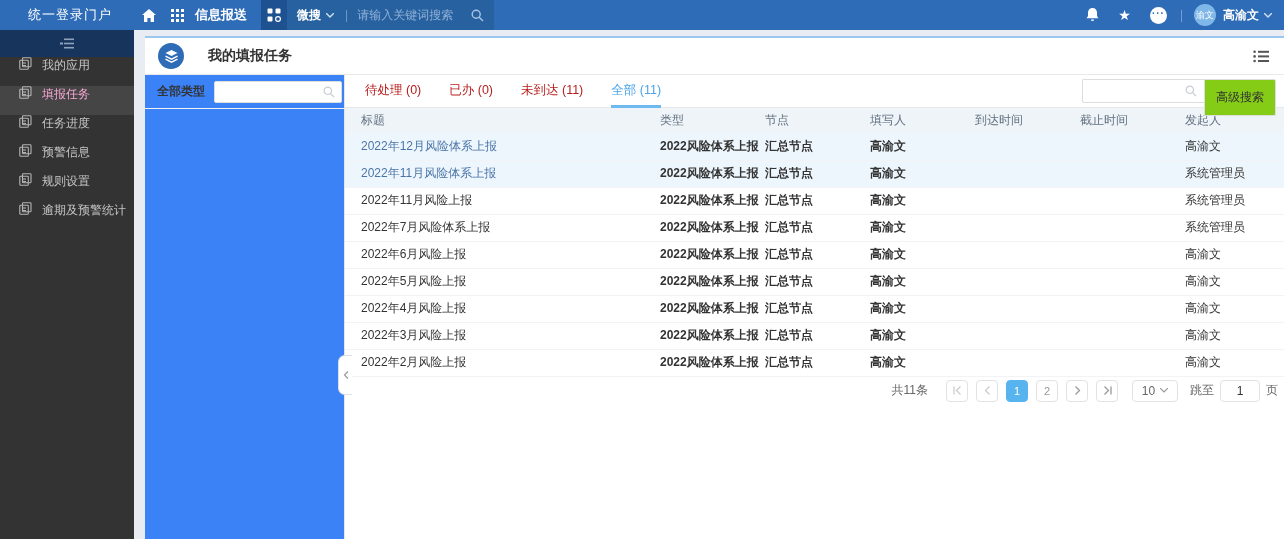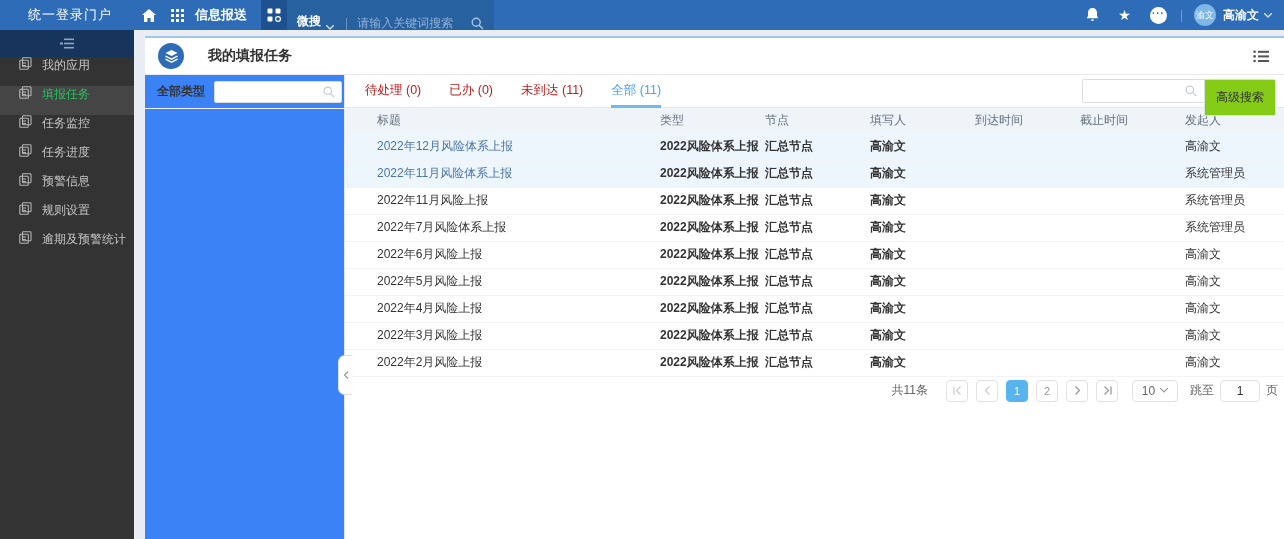--- a/index.html
+++ b/index.html
@@ -6,21 +6,21 @@
   html,body{width:1284px;height:539px}
   body{position:relative;overflow:hidden;background:#e9edf3;font-family:"Liberation Sans","DejaVu Sans",sans-serif}
 
   
   .topbar{position:absolute;left:0;top:0;width:1284px;height:30px;background:#2e6cb7;display:flex;align-items:center;color:#fff;z-index:10}
   .portal-title{margin-left:28px;font-size:13px;letter-spacing:1px;white-space:nowrap}
   .tb-ic{display:inline-flex;align-items:center;justify-content:center;cursor:pointer}
   .home-ic{margin-left:30px}
   .grid-ic{margin-left:15px}
   .app-name{margin-left:11px;font-size:13px;font-weight:bold;cursor:pointer;white-space:nowrap}
-  .wesearch{margin-left:14px;height:30px;display:flex;align-items:flex-end;background:#27619f}
+  .wesearch{margin-left:14px;height:30px;display:flex;align-items:center;background:#27619f}
   .ws-app{width:26px;height:30px;background:#1e5190;display:flex;align-items:center;justify-content:center;cursor:pointer}
   .ws-label{font-size:12px;font-weight:bold;margin-left:10px;cursor:pointer;white-space:nowrap}
   .ws-chevron{margin-left:5px;cursor:pointer;display:inline-flex}
   .ws-divider{color:rgba(255,255,255,.35);margin:0 9px 0 11px;font-size:12px}
   .ws-input{background:transparent;border:none;outline:none;color:#fff;font-size:12px;width:112px}
   .ws-input::placeholder{color:#8fb0d8}
   .ws-mag{margin:0 10px 0 2px;cursor:pointer;display:inline-flex}
   .tb-right{margin-left:auto;display:flex;align-items:center;margin-right:12px}
   .bell-ic{margin-right:19px}
   .star-ic{font-size:14px;line-height:1;margin-right:19px;cursor:pointer}
@@ -29,21 +29,21 @@
   .avatar{width:22px;height:22px;border-radius:50%;background:#7fb7e8;color:#fff;font-size:9px;display:flex;align-items:center;justify-content:center;margin-right:7px;cursor:pointer;white-space:nowrap}
   .user-name{font-size:12px;font-weight:bold;margin-right:5px;cursor:pointer;white-space:nowrap}
   .user-chevron{display:inline-flex;cursor:pointer}
 
   
   .sidebar{position:absolute;left:0;top:30px;width:134px;height:509px;background:#333}
   .sb-top{height:27px;background:#17345c;display:flex;align-items:center;justify-content:center;cursor:pointer}
   .sb-menu{list-style:none}
   .sb-item{height:29px;display:flex;align-items:flex-start;color:#c6c6c6;font-size:12px;cursor:pointer;padding-left:19px;white-space:nowrap}
   .sb-item .sb-ic{margin-right:10px;display:inline-flex;flex:0 0 auto}
-  .sb-item.active{background:#454545;color:#22c55e}
+  .sb-item.active{background:#454545;color:#f9a8d4}
 
   
   .main-header{position:absolute;left:145px;top:36px;width:1139px;height:39px;background:#fff;border-top:2px solid #9cc8ef;border-bottom:1px solid #e9e9e9;display:flex;align-items:center;z-index:2}
   .ph-icon{width:26px;height:26px;border-radius:50%;background:#2e6cb7;margin-left:13px;display:flex;align-items:center;justify-content:center;flex:0 0 auto}
   .ph-title{margin-left:24px;font-size:14px;font-weight:bold;color:#333;white-space:nowrap}
   .ph-right{margin-left:auto;margin-right:15px;cursor:pointer;display:inline-flex}
 
   
   .left-panel{position:absolute;left:145px;top:75px;width:200px;height:464px;background:#3b82f6;border-right:1px solid #e6e6e6}
   .lp-row{height:34px;display:flex;align-items:center;border-bottom:1px solid #f0f0f0}
@@ -59,21 +59,21 @@
   .tab:first-child{margin-left:20px}
   .tab.active{color:#4aa3e8;border-bottom-color:#6fb9ee}
   .tr-search{position:absolute;right:8px;top:4px;display:flex;height:24px}
   .trs-wrap{width:122px;height:24px;border:1px solid #ddd;border-right:none;border-radius:2px 0 0 2px;display:flex;align-items:center;background:#fff}
   .trs-input{flex:1;min-width:0;border:none;outline:none;font-size:12px;padding-left:8px}
   .trs-mag{margin-right:7px;display:inline-flex}
   .adv-btn{height:37px;border:1px solid #ddd;background:#84cc16;font-size:12px;color:#333;padding:0 11px;cursor:pointer;border-radius:0 2px 2px 0;white-space:nowrap}
 
   table{border-collapse:collapse;width:939px;table-layout:fixed}
   thead th{height:25px;background:#eff4f9;font-size:12px;font-weight:400;color:#627080;text-align:left;white-space:nowrap;overflow:hidden}
-  th.c0,td.c0{padding-left:32px}
+  th.c0,td.c0{padding-left:16px}
   tbody tr{border-bottom:1px solid #f1f3f6;cursor:pointer}
   tbody td{height:27px;font-size:12px;color:#333;font-weight:600;white-space:nowrap;overflow:hidden}
   tbody td.c0{font-weight:400}
   tbody td.c6{font-weight:400}
   tbody tr.hl{background:#eef6fd}
   tbody tr.hl td.c0{color:#4a74a8}
 
   .pagination{height:28px;display:flex;align-items:center;justify-content:flex-end;padding-right:6px;font-size:12px;color:#666}
   .pg-total{margin-right:10px;white-space:nowrap}
   .pg-btn{min-width:22px;height:22px;border:1px solid #e2e2e2;border-radius:4px;background:#fff;display:flex;align-items:center;justify-content:center;color:#999;cursor:pointer;margin-left:8px;font-size:11px}
@@ -193,31 +193,20 @@
       </li>
       <li class="sb-item">
         <span class="sb-ic">
           <svg width="13" height="13" viewBox="0 0 13 13" fill="none" stroke="#b5b5b5" stroke-width="1.1">
             <rect x="3.5" y="0.8" width="8.5" height="9" rx="0.8"></rect>
             <rect x="0.8" y="3.2" width="8.5" height="9" rx="0.8"></rect>
             <line x1="3" y1="6" x2="7" y2="6"></line>
             <line x1="3" y1="8.5" x2="7" y2="8.5"></line>
           </svg>
         </span>
-        <span>任务监控</span>
-      </li>
-      <li class="sb-item">
-        <span class="sb-ic">
-          <svg width="13" height="13" viewBox="0 0 13 13" fill="none" stroke="#b5b5b5" stroke-width="1.1">
-            <rect x="3.5" y="0.8" width="8.5" height="9" rx="0.8"></rect>
-            <rect x="0.8" y="3.2" width="8.5" height="9" rx="0.8"></rect>
-            <line x1="3" y1="6" x2="7" y2="6"></line>
-            <line x1="3" y1="8.5" x2="7" y2="8.5"></line>
-          </svg>
-        </span>
         <span>任务进度</span>
       </li>
       <li class="sb-item">
         <span class="sb-ic">
           <svg width="13" height="13" viewBox="0 0 13 13" fill="none" stroke="#b5b5b5" stroke-width="1.1">
             <rect x="3.5" y="0.8" width="8.5" height="9" rx="0.8"></rect>
             <rect x="0.8" y="3.2" width="8.5" height="9" rx="0.8"></rect>
             <line x1="3" y1="6" x2="7" y2="6"></line>
             <line x1="3" y1="8.5" x2="7" y2="8.5"></line>
           </svg>

